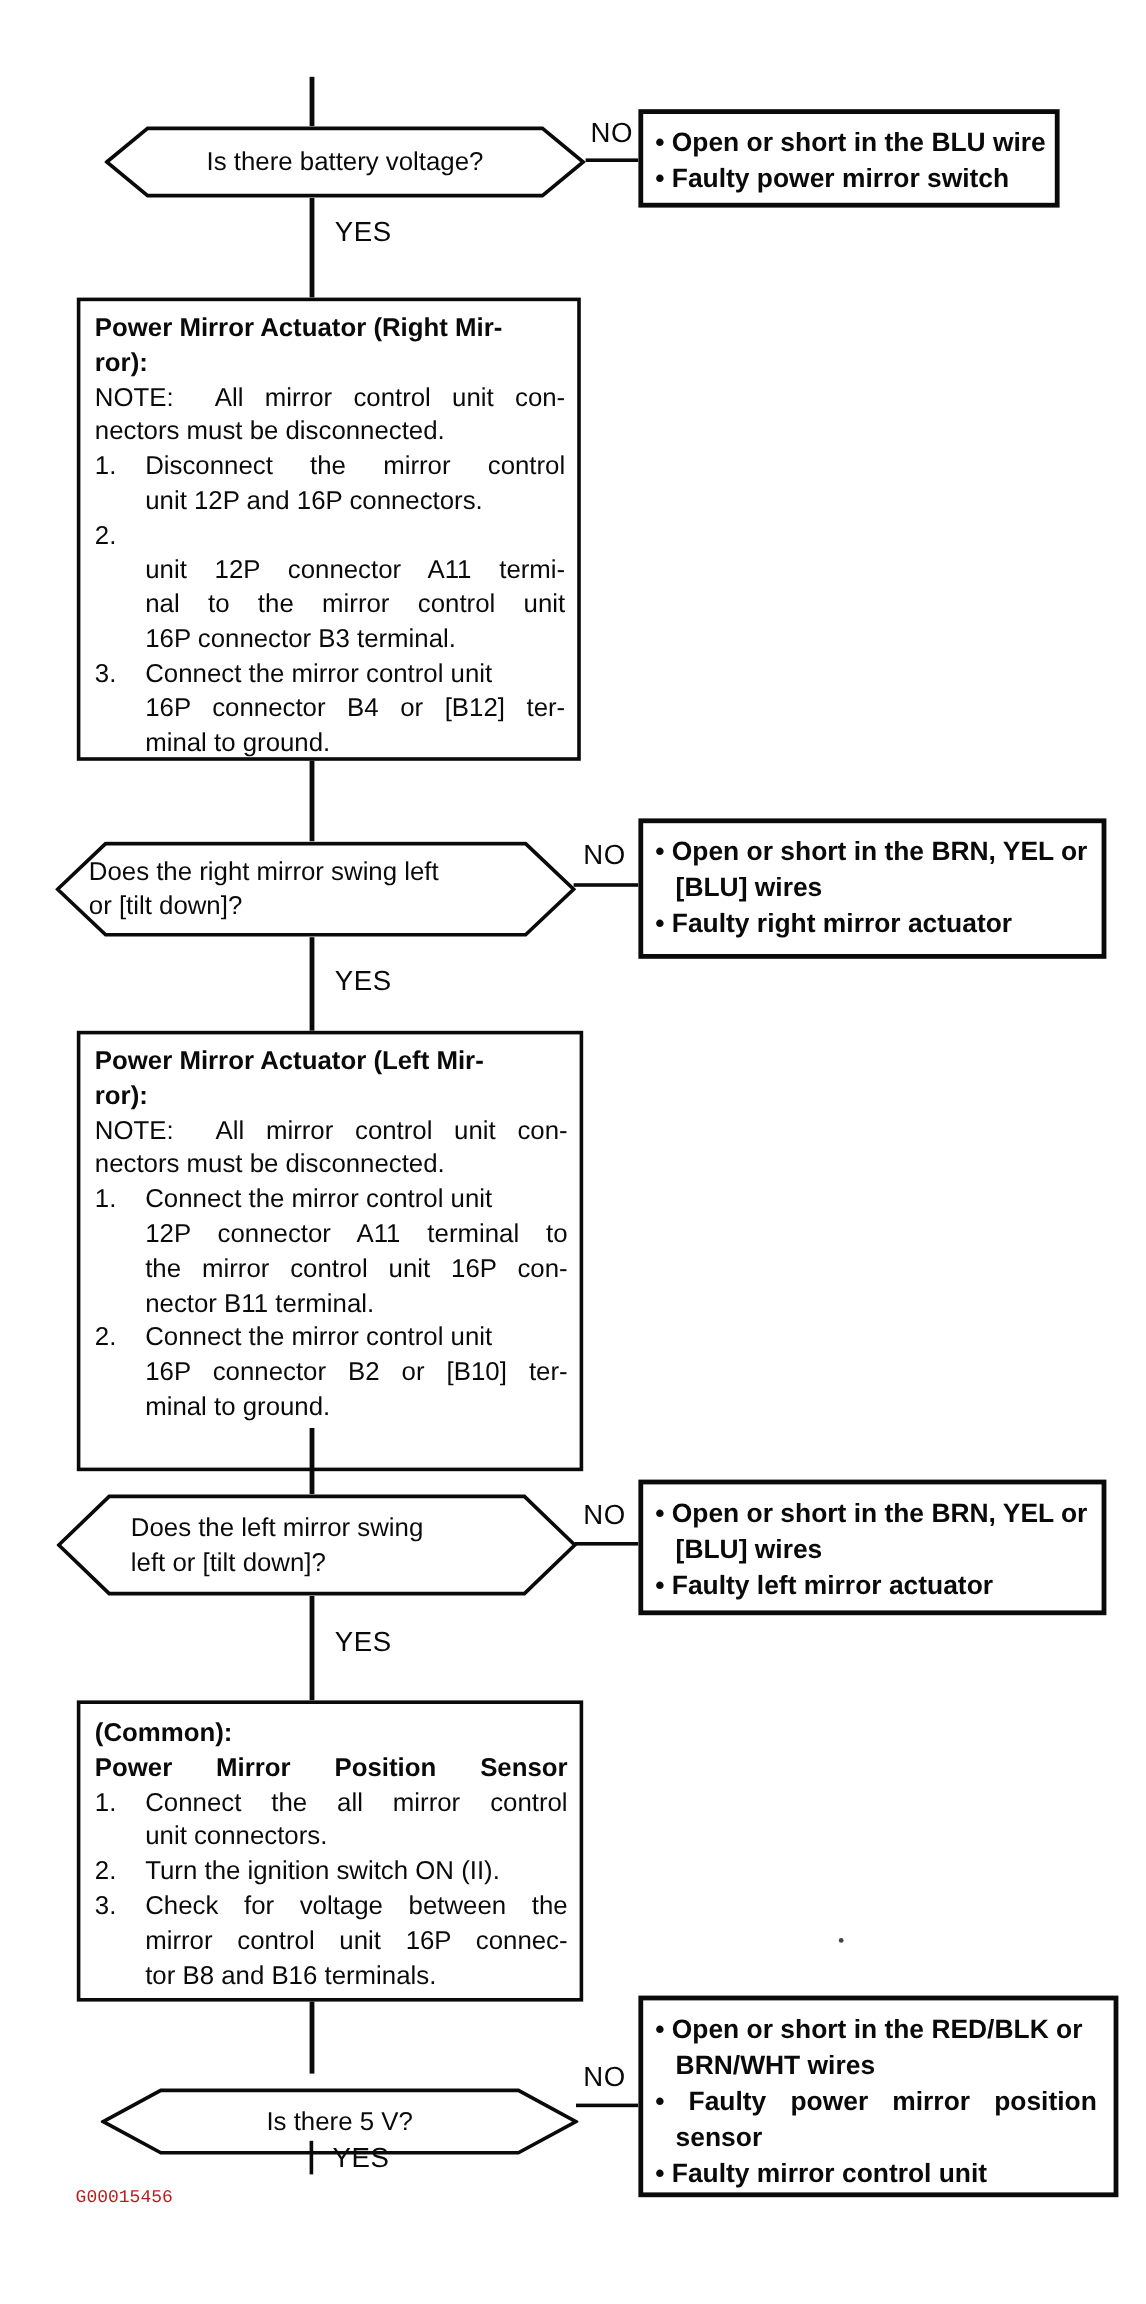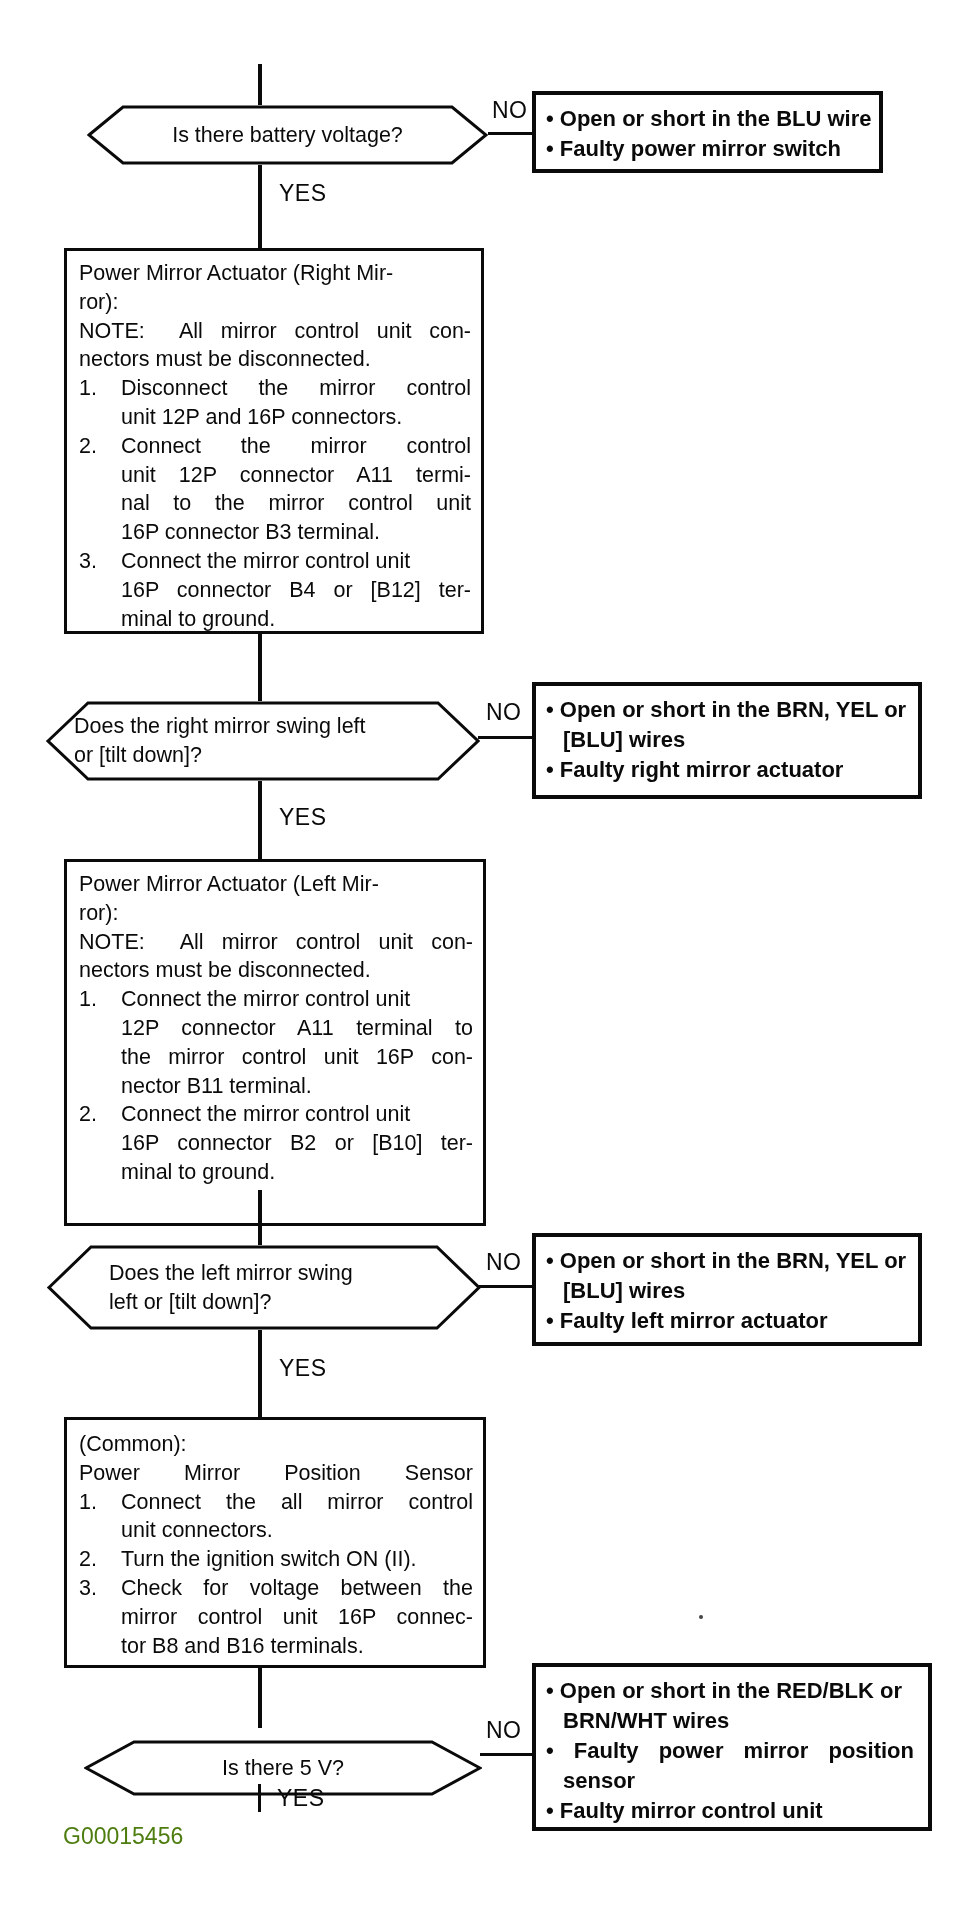--- a/index.html
+++ b/index.html
@@ -26,29 +26,29 @@
     padding:9px 8px 0 10px;box-sizing:border-box;
   }
   .nobox .bl{white-space:nowrap;}
   .nobox .cont{padding-left:17px;}
   
   .proc{
     position:absolute;background:#fff;border:3px solid #0a0a0a;
     font-size:21.5px;line-height:28.8px;
     padding:8px 10px 0 12px;box-sizing:border-box;
   }
-  .proc .t{font-weight:normal;}
+  .proc .t{font-weight:bold;}
   .proc .step{display:flex;}
   .proc .num{width:42px;flex:0 0 42px;}
   .proc .st{flex:1;display:block;}
   .proc .ind{padding-left:42px;}
   .j{text-align:justify;text-align-last:justify;}
   
   .lab{position:absolute;font-size:23px;letter-spacing:0.5px;}
-  .figid{position:absolute;font-size:23px;color:#4d7c0f;}
+  .figid{position:absolute;font-size:15px;color:#b91c1c;font-family:Liberation Mono, monospace;}
   .dot{position:absolute;width:4px;height:4px;background:#444;border-radius:50%;}
 </style>
 </head>
 <body>
 
 <div id="canvas">
 
   <div class="vline" style="left:258px;top:64px;width:4px;height:41px;"></div>
 
   <div class="hex" style="left:87px;top:105px;width:401px;height:60px;">
@@ -73,21 +73,20 @@
     <div class="t">ror):</div>
     <div class="j">NOTE:&nbsp; All mirror control unit con-</div>
     <div>nectors must be disconnected.</div>
     <div class="step">
       <span class="num">1.</span>
       <span class="st j">Disconnect the mirror control</span>
     </div>
     <div class="ind">unit 12P and 16P connectors.</div>
     <div class="step">
       <span class="num">2.</span>
-      <span class="st j">Connect the mirror control</span>
     </div>
     <div class="ind j">unit 12P connector A11 termi-</div>
     <div class="ind j">nal to the mirror control unit</div>
     <div class="ind">16P connector B3 terminal.</div>
     <div class="step">
       <span class="num">3.</span>
       <span class="st">Connect the mirror control unit</span>
     </div>
     <div class="ind j">16P connector B4 or [B12] ter-</div>
     <div class="ind">minal to ground.</div>

